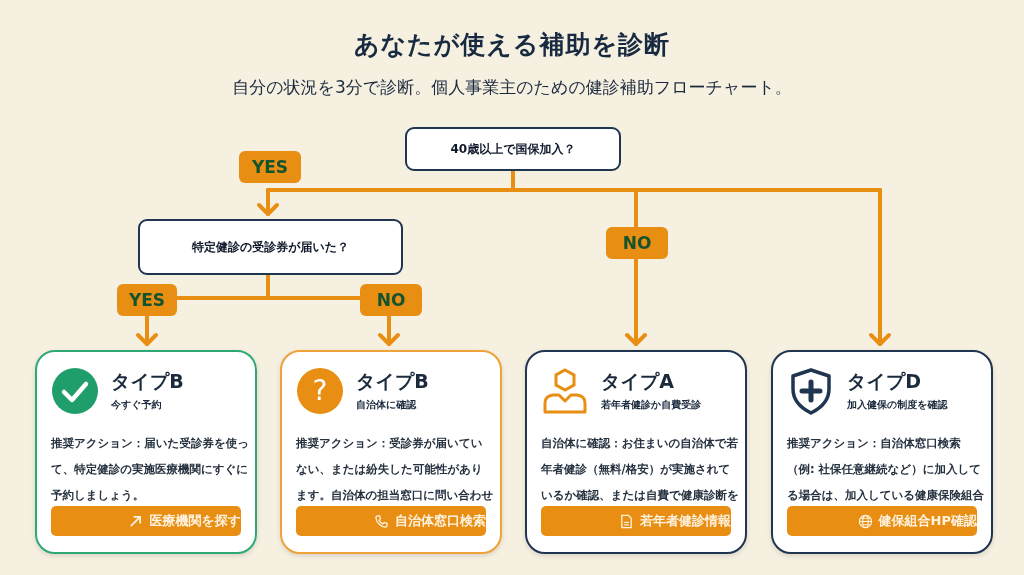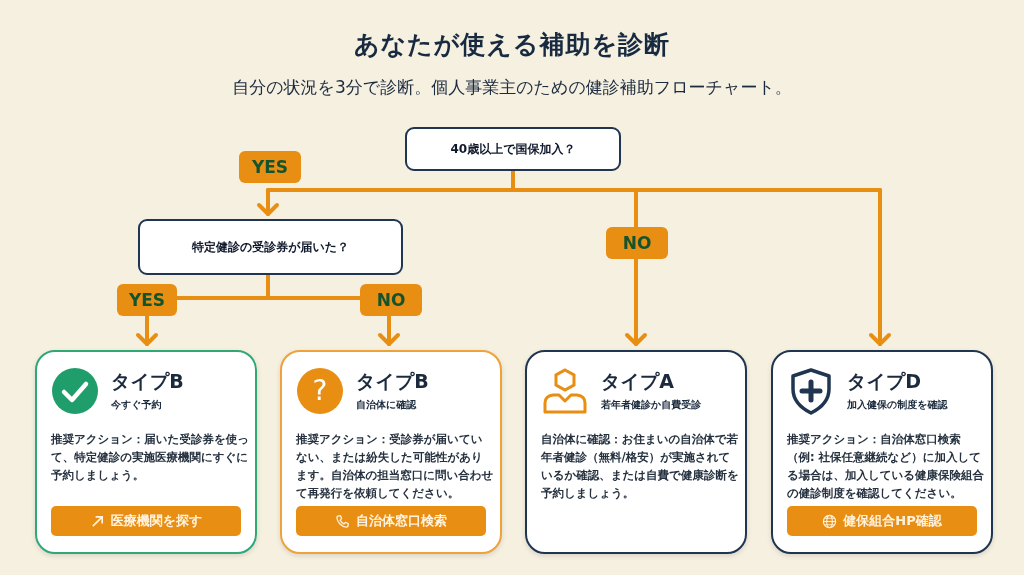--- a/index.html
+++ b/index.html
@@ -41,26 +41,26 @@
   }
   .card .type {
     position: absolute; left: 74px; top: 17px; font-size: 19px; font-weight: bold; color: #1b2a3d;
   }
   .card .sub {
     position: absolute; left: 74px; top: 46px; font-size: 10px; font-weight: bold; color: #1b2a3d;
     white-space: nowrap;
   }
   .card .desc {
     position: absolute; left: 14px; top: 78px; width: 198px; font-size: 11.5px;
-    line-height: 18px; font-weight: bold; color: #25313f;
+    line-height: 26px; font-weight: bold; color: #25313f;
   }
   .card .btn {
     position: absolute; left: 14px; bottom: 16px; width: 190px; height: 30px;
     background: #e88e12; border-radius: 5px; color: #fff3e0; font-size: 13px; font-weight: bold;
-    display: flex; align-items: center; justify-content: center; gap: 6px; cursor: pointer;
+    display: flex; align-items: center; justify-content: flex-end; gap: 6px; cursor: pointer;
   }
   .btn .bicon { width: 15px; height: 15px; display: inline-block; }
 </style>
 </head>
 <body>
 
 <div class="title">あなたが使える補助を診断</div>
 <div class="subtitle">自分の状況を3分で診断。個人事業主のための健診補助フローチャート。</div>
 
 <svg class="connectors" width="1024" height="575">
@@ -128,20 +128,28 @@
 </div>
 
 <div class="card" style="left:525px;">
   <svg class="icon" viewBox="0 0 48 48">
     <polygon points="24,3 33,8 33,18 24,23 15,18 15,8" fill="none" stroke="#e88e12" stroke-width="3"></polygon>
     <path d="M4 45 L4 36 Q4 29 12 28 L18 28 L24 34 L30 28 L36 28 Q44 29 44 36 L44 45 Z" fill="none" stroke="#e88e12" stroke-width="3" stroke-linejoin="round"></path>
   </svg>
   <div class="type">タイプA</div>
   <div class="sub">若年者健診か自費受診</div>
   <div class="desc">自治体に確認：お住まいの自治体で若年者健診（無料/格安）が実施されているか確認、または自費で健康診断を予約しましょう。</div>
+  <div class="btn">
+    <svg class="bicon" viewBox="0 0 16 16">
+      <path d="M3 1.5 H10 L13 4.5 V14.5 H3 Z" fill="none" stroke="#fff3e0" stroke-width="1.4"></path>
+      <line x1="5.5" y1="9" x2="10.5" y2="9" stroke="#fff3e0" stroke-width="1.3"></line>
+      <line x1="5.5" y1="11.5" x2="10.5" y2="11.5" stroke="#fff3e0" stroke-width="1.3"></line>
+    </svg>
+    <span>若年者健診情報</span>
+  </div>
 </div>
 
 <div class="card" style="left:771px;">
   <svg class="icon" viewBox="0 0 48 48">
     <path d="M24 3 L42 9 V22 C42 34 34 41 24 46 C14 41 6 34 6 22 V9 Z" fill="none" stroke="#1f3550" stroke-width="3.5" stroke-linejoin="round"></path>
     <path d="M24 15 V33 M15 24 H33" stroke="#1f3550" stroke-width="5" stroke-linecap="round"></path>
   </svg>
   <div class="type">タイプD</div>
   <div class="sub">加入健保の制度を確認</div>
   <div class="desc">推奨アクション：自治体窓口検索（例: 社保任意継続など）に加入してる場合は、加入している健康保険組合の健診制度を確認してください。</div>

